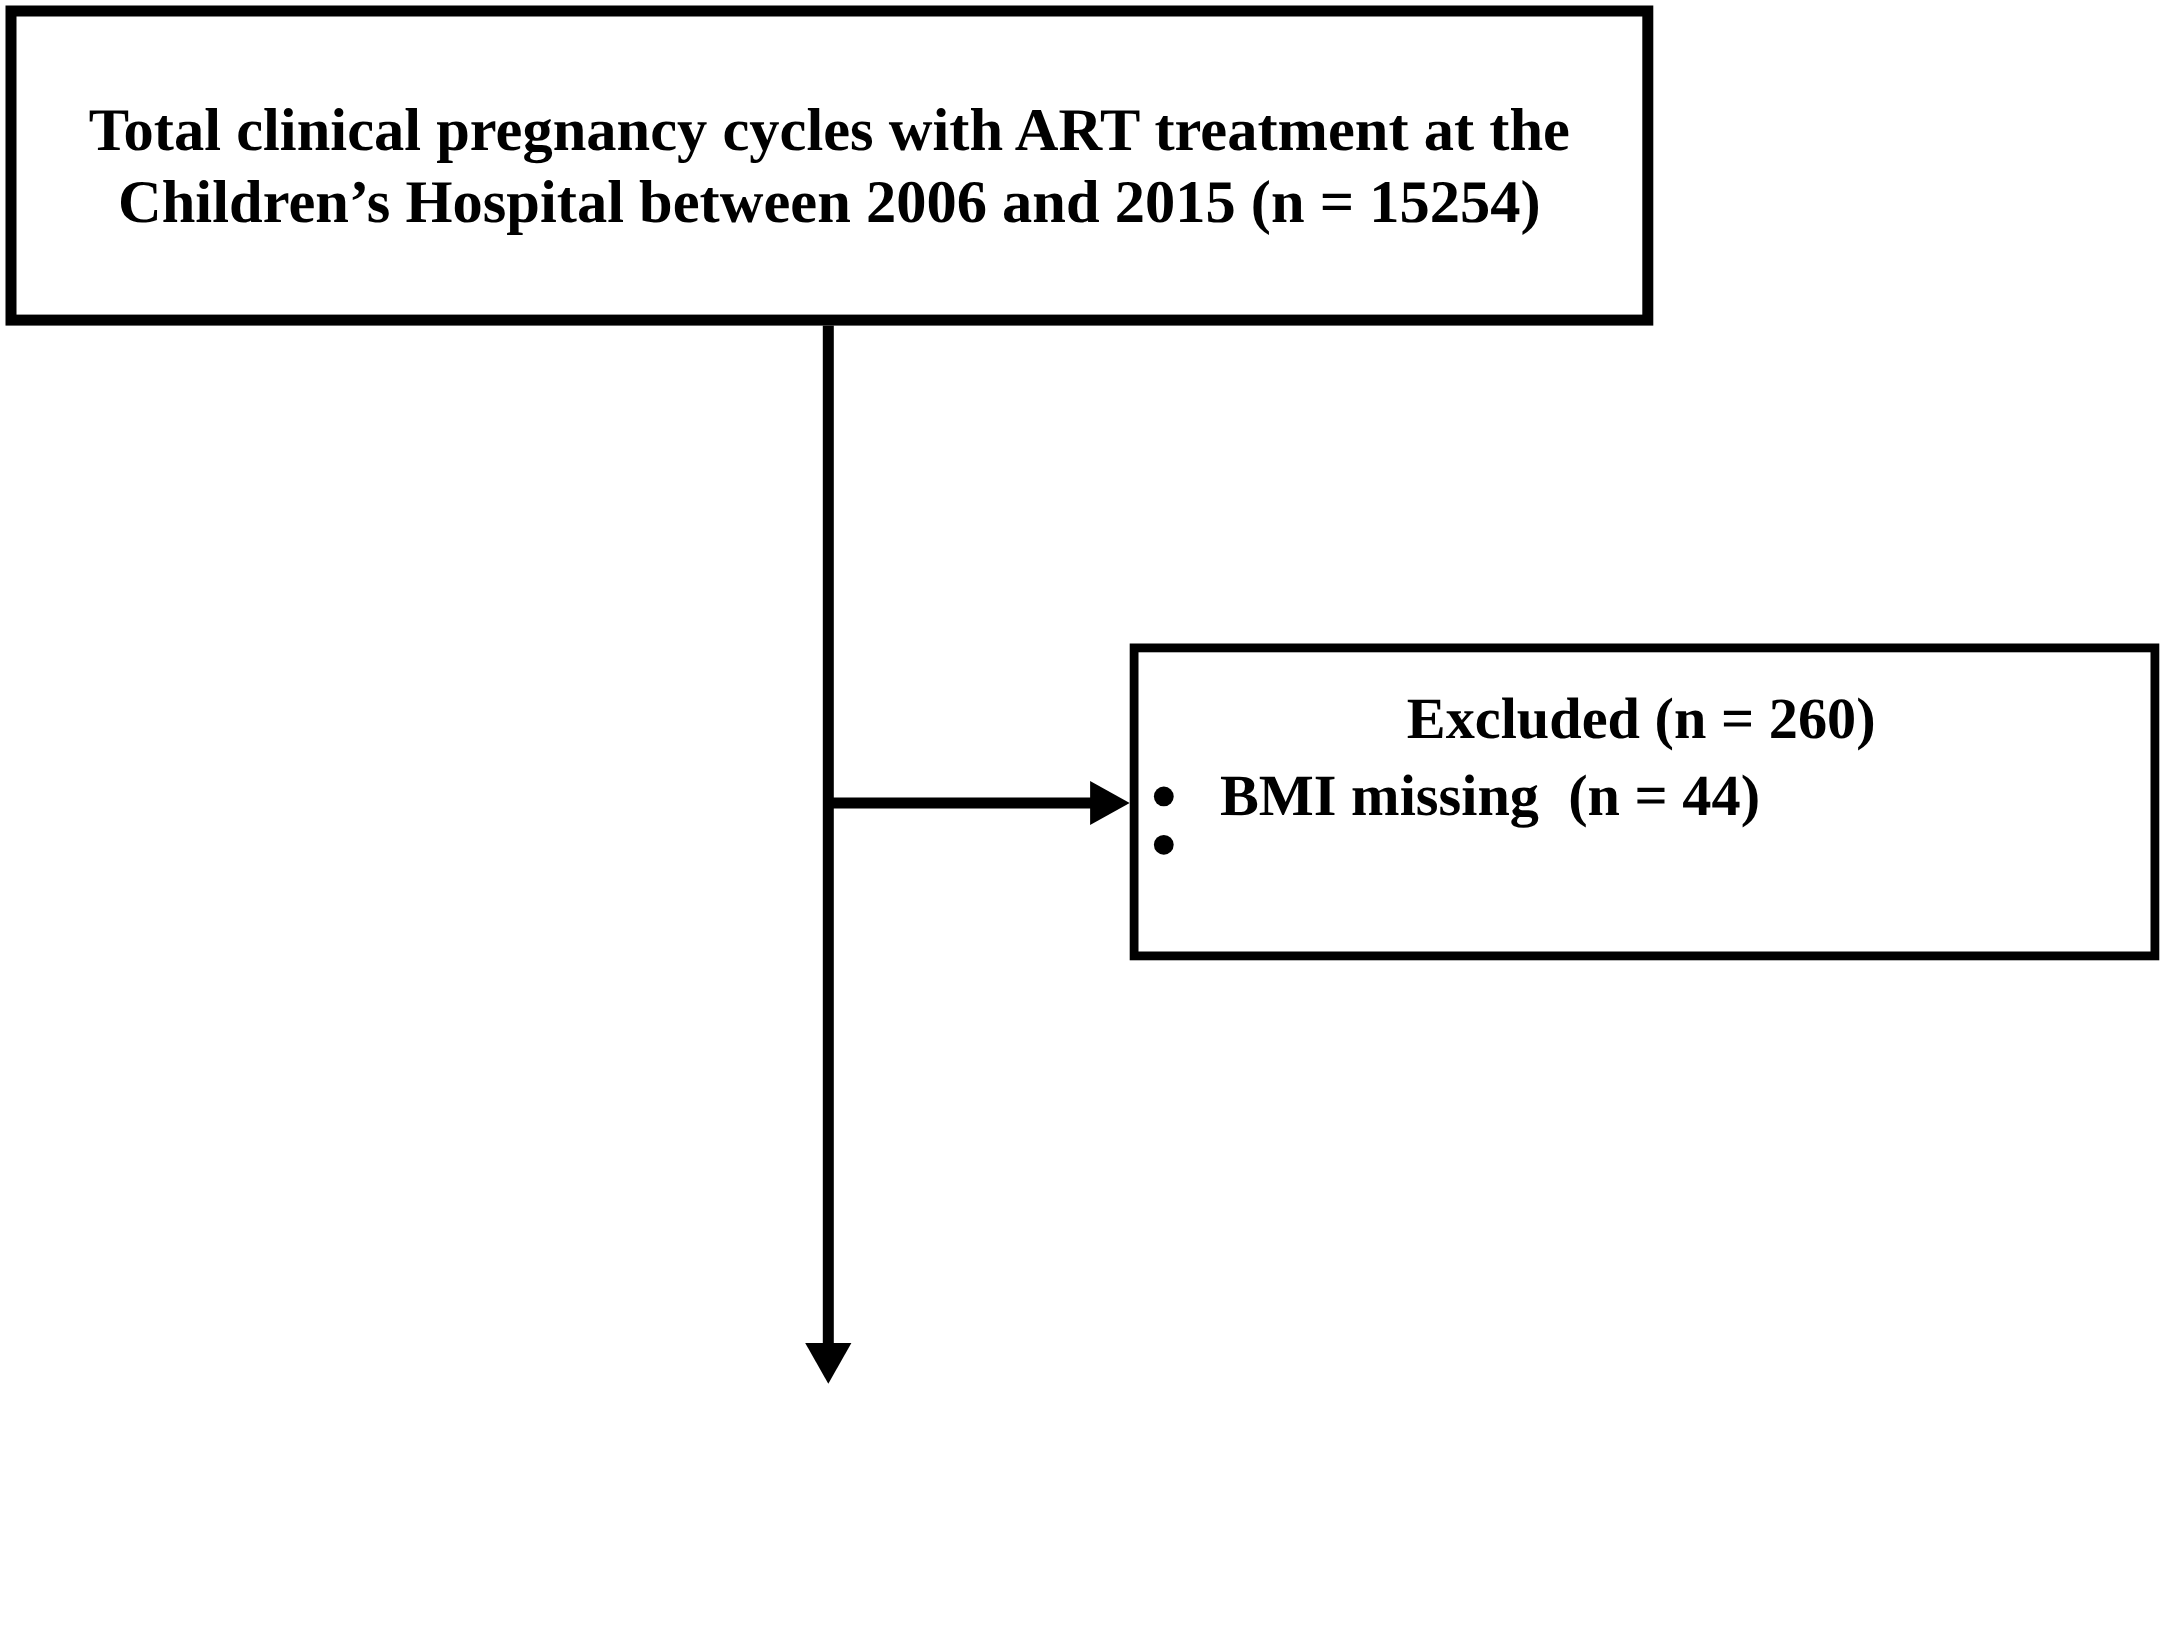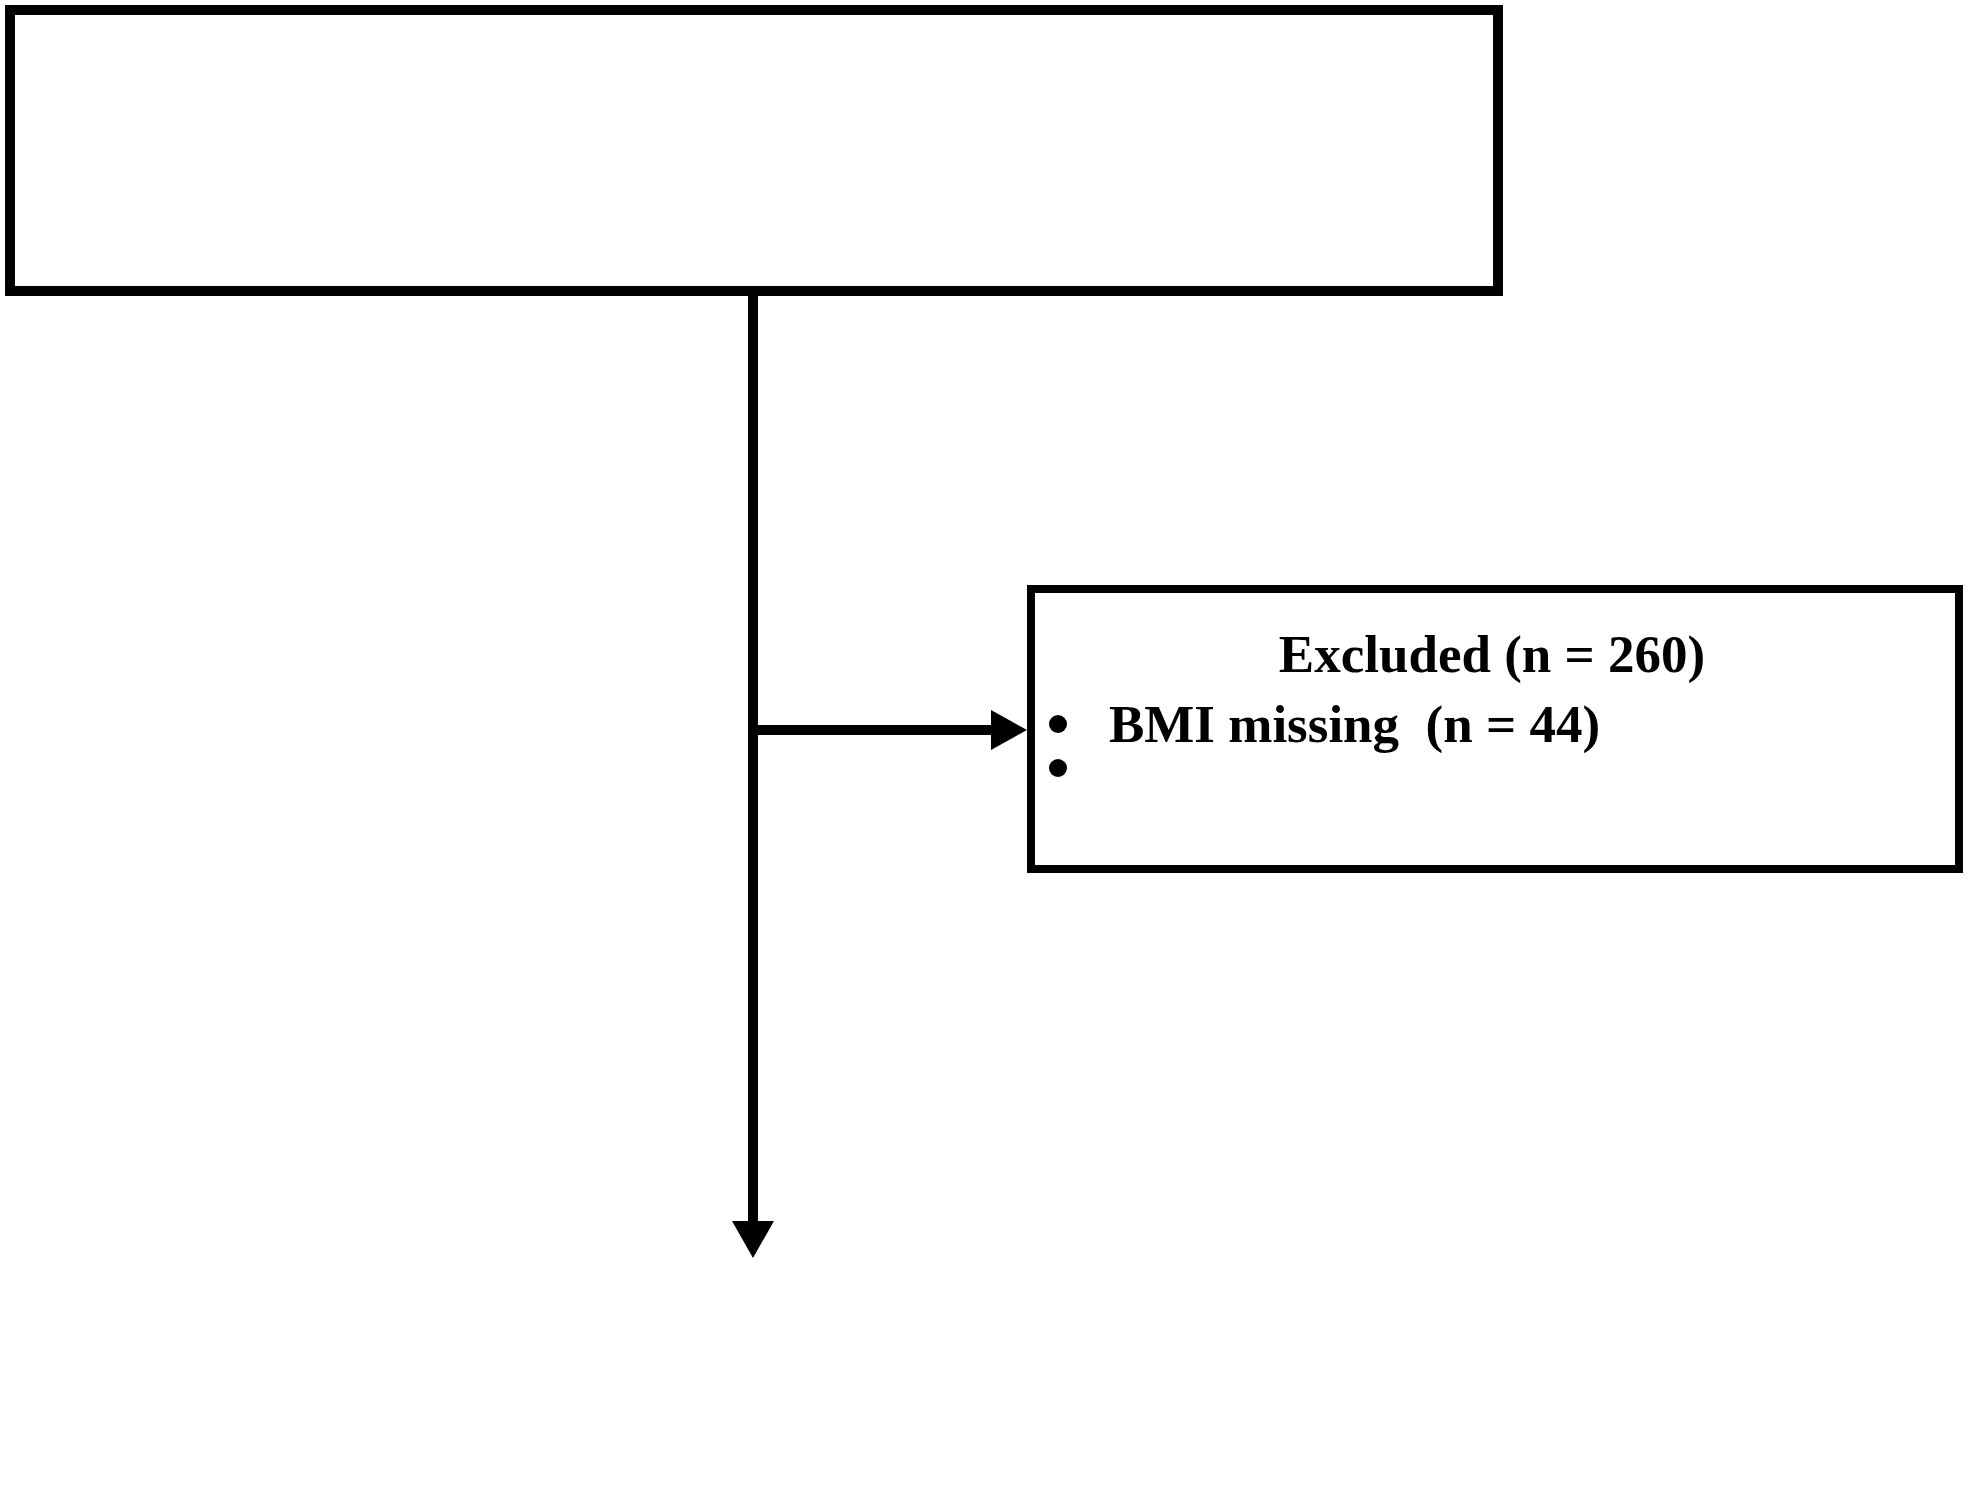--- a/index.html
+++ b/index.html
@@ -108,20 +108,22 @@
     border-bottom: 20px solid transparent;
     border-left: 36px solid #000000;
   }
 </style>
 </head>
 <body>
 
 <div class="canvas">
 
   <div class="box centered-box top-box">
+    <div class="box-line">Total clinical pregnancy cycles with ART treatment at the</div>
+    <div class="box-line">Children’s Hospital between 2006 and 2015 (n = 15254)</div>
   </div>
 
   <div class="connector vline"></div>
   <div class="arrowhead arrow-down"></div>
 
   <div class="connector hline"></div>
   <div class="arrowhead arrow-right"></div>
 
   <div class="box excluded-box">
     <div class="excluded-title">Excluded (n = 260)</div>

